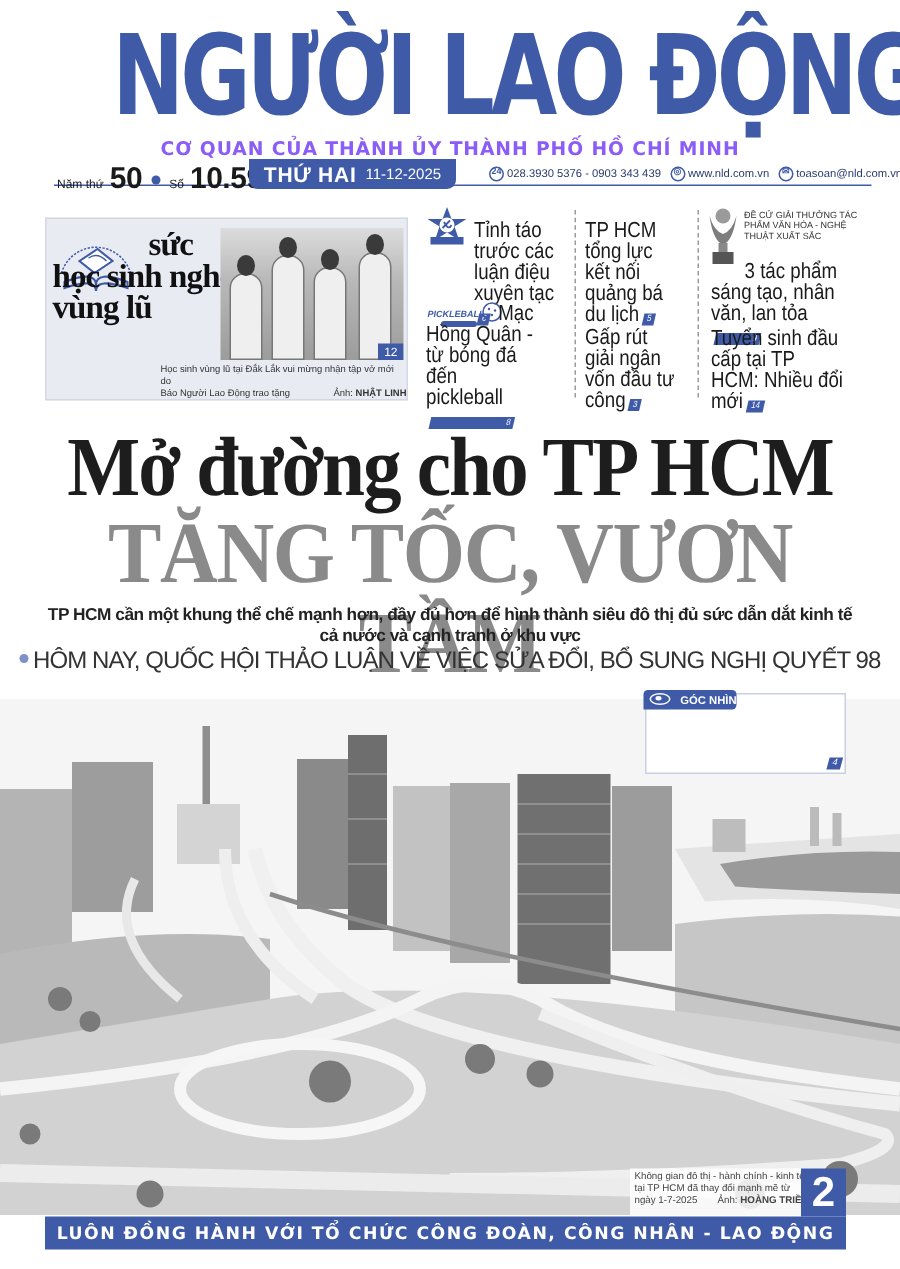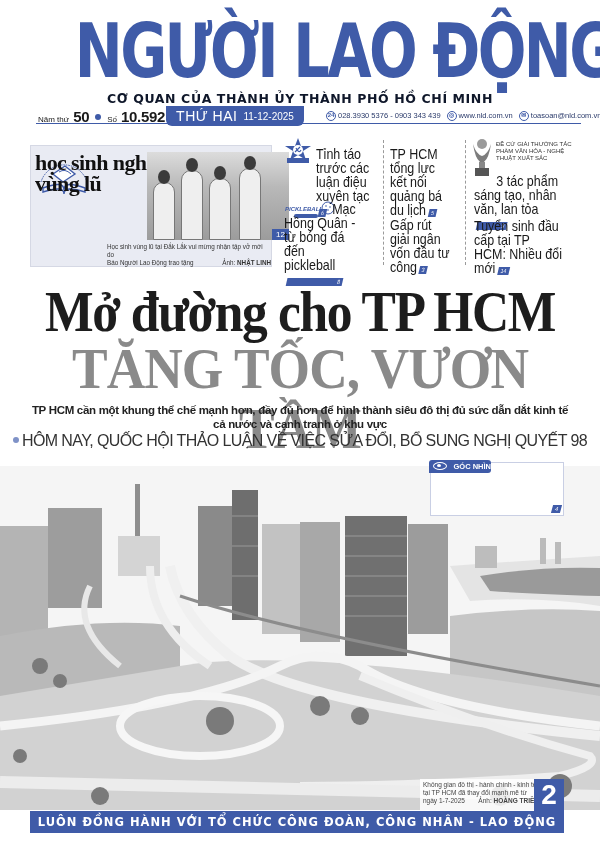--- a/index.html
+++ b/index.html
@@ -11,49 +11,49 @@
   .logo {
     position: absolute; left: 38px; top: 14px; width: 526px; height: 74px;
     color: #3f5ba8; font-family: "DejaVu Sans", sans-serif; font-weight: 900;
     font-size: 74px; line-height: 74px; letter-spacing: -3px; text-align: center;
     transform: scaleX(0.86); transform-origin: center; white-space: nowrap;
     font-stretch: condensed;
   }
   .tagline {
     position: absolute; left: 0; top: 91px; width: 600px; text-align: center;
     font-family: "DejaVu Sans", sans-serif; font-weight: bold; font-size: 12.5px;
-    letter-spacing: 0.6px; color: #0f172a;
+    letter-spacing: 0.6px; color: #8b5cf6;
   }
   .infobar { position: absolute; left: 36px; top: 108px; width: 545px; height: 16px; border-bottom: 1.5px solid #3f5ba8; }
   .issue { position: absolute; left: 2px; top: 0; font-size: 8px; display: flex; align-items: baseline; gap: 4px; white-space: nowrap; }
-  .issue .big { font-weight: bold; font-size: 15px; letter-spacing: -0.3px; }
+  .issue .big { font-weight: bold; font-size: 20px; letter-spacing: -0.3px; }
   .issue .dot { display: inline-block; width: 6px; height: 6px; border-radius: 50%; background: #3f5ba8; margin: 0 2px; position: relative; top: -2px; }
   .datebox {
     position: absolute; left: 130px; top: -2px; width: 138px; height: 20px; background: #3f5ba8; color: #fff;
     border-radius: 0 0 6px 6px; display: flex; align-items: center; justify-content: center; gap: 6px; white-space: nowrap;
   }
-  .datebox .day { font-weight: 400; font-size: 14px; letter-spacing: 0.5px; }
+  .datebox .day { font-weight: 700; font-size: 14px; letter-spacing: 0.5px; }
   .datebox .date { font-size: 10px; }
   .contacts { position: absolute; left: 290px; top: 3px; font-size: 7.5px; display: flex; gap: 6px; align-items: center; white-space: nowrap; color: #2a3a6a; }
   .contacts .ic { display: inline-block; width: 10px; height: 10px; border-radius: 50%; border: 1.5px solid #3f5ba8; font-size: 6px; line-height: 7px; text-align: center; color: #3f5ba8; font-weight: bold; margin-right: 2px; vertical-align: middle; }
 
   
   .teaser-main {
     position: absolute; left: 30px; top: 145px; width: 242px; height: 122px; background: #e9ebf3;
     border: 1px solid #d5d8e4;
   }
   .teaser-main .logo-badge { position: absolute; left: 4px; top: 6px; width: 58px; height: 46px; }
   .teaser-main .title {
     position: absolute; left: 4px; top: 6px; width: 150px; font-family: "Liberation Serif", serif; font-weight: bold;
     font-size: 22px; line-height: 21px; color: #111; letter-spacing: -0.6px;
   }
   .teaser-main .title .l1 { display: block; padding-left: 64px; }
   .teaser-main .title .l2 { display: block; padding-left: 64px; }
   .teaser-photo {
-    position: absolute; left: 116px; top: 6px; width: 142px; height: 88px;
+    position: absolute; left: 116px; top: 6px; width: 122px; height: 88px;
     background: linear-gradient(180deg,#dcdcdc 0%,#b8b8b8 40%,#9c9c9c 100%);
     overflow: hidden;
   }
   .teaser-photo .person { position: absolute; bottom: 0; width: 22px; border-radius: 10px 10px 0 0; background: #efefef; border: 1px solid #777; }
   .teaser-photo .head { position: absolute; width: 12px; height: 14px; border-radius: 50%; background: #3a3a3a; }
   .teaser-photo .pagenum { position: absolute; right: 0; bottom: 0; background: #3f5ba8; color: #fff; font-size: 8px; padding: 1px 4px; }
   .teaser-main .caption { position: absolute; left: 76px; top: 97px; width: 164px; font-size: 6.3px; line-height: 8px; color: #333; }
   .teaser-main .caption .credit { float: right; }
   .teaser-main .caption .credit b { font-weight: bold; }
   .tz { position: absolute; font-size: 14.5px; line-height: 14px; transform: scaleX(0.86); transform-origin: left top; }
@@ -136,20 +136,21 @@
 </div>
 
 <div class="teaser-main">
   <svg class="logo-badge" viewBox="0 0 58 46">
     <path d="M6 30 A24 24 0 0 1 52 30" fill="none" stroke="#3f5ba8" stroke-width="1" stroke-dasharray="1.5 1"></path>
     <path d="M8 36 Q29 28 29 38 Q29 28 50 36 L50 40 Q29 33 29 42 Q29 33 8 40 Z" fill="none" stroke="#3f5ba8" stroke-width="1.4"></path>
     <path d="M18 22 L30 14 L40 22 L28 30 Z" fill="#ffffff" stroke="#3f5ba8" stroke-width="1.4"></path>
     <path d="M24 20 Q30 16 36 22" fill="none" stroke="#3f5ba8" stroke-width="1"></path>
   </svg>
   <div class="title">
+    <span class="l2">sức</span>
     <span style="display:block">học sinh nghèo</span>
     <span style="display:block">vùng lũ</span>
   </div>
   <div class="teaser-photo">
     <div class="person" style="left:6px;height:58px"></div>
     <div class="head" style="left:11px;bottom:56px"></div>
     <div class="person" style="left:34px;height:70px"></div>
     <div class="head" style="left:39px;bottom:68px"></div>
     <div class="person" style="left:62px;height:62px"></div>
     <div class="head" style="left:67px;bottom:60px"></div>

